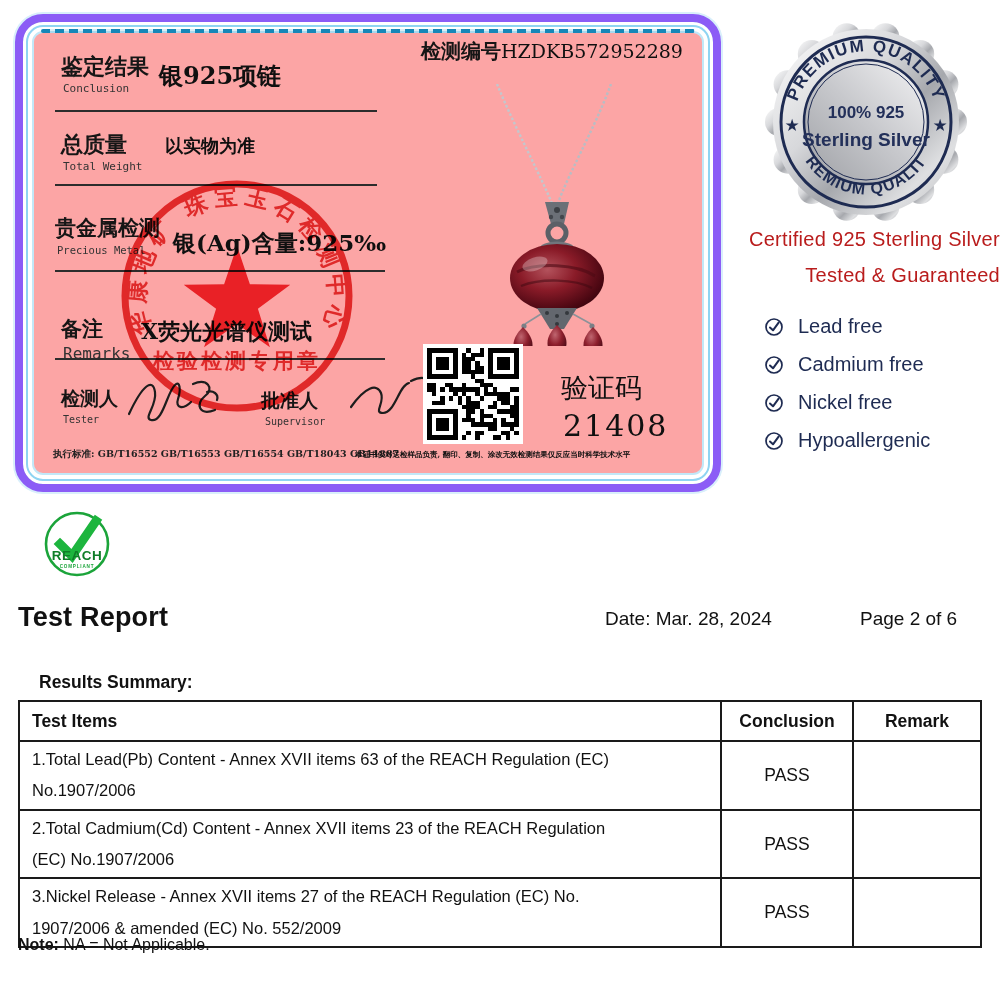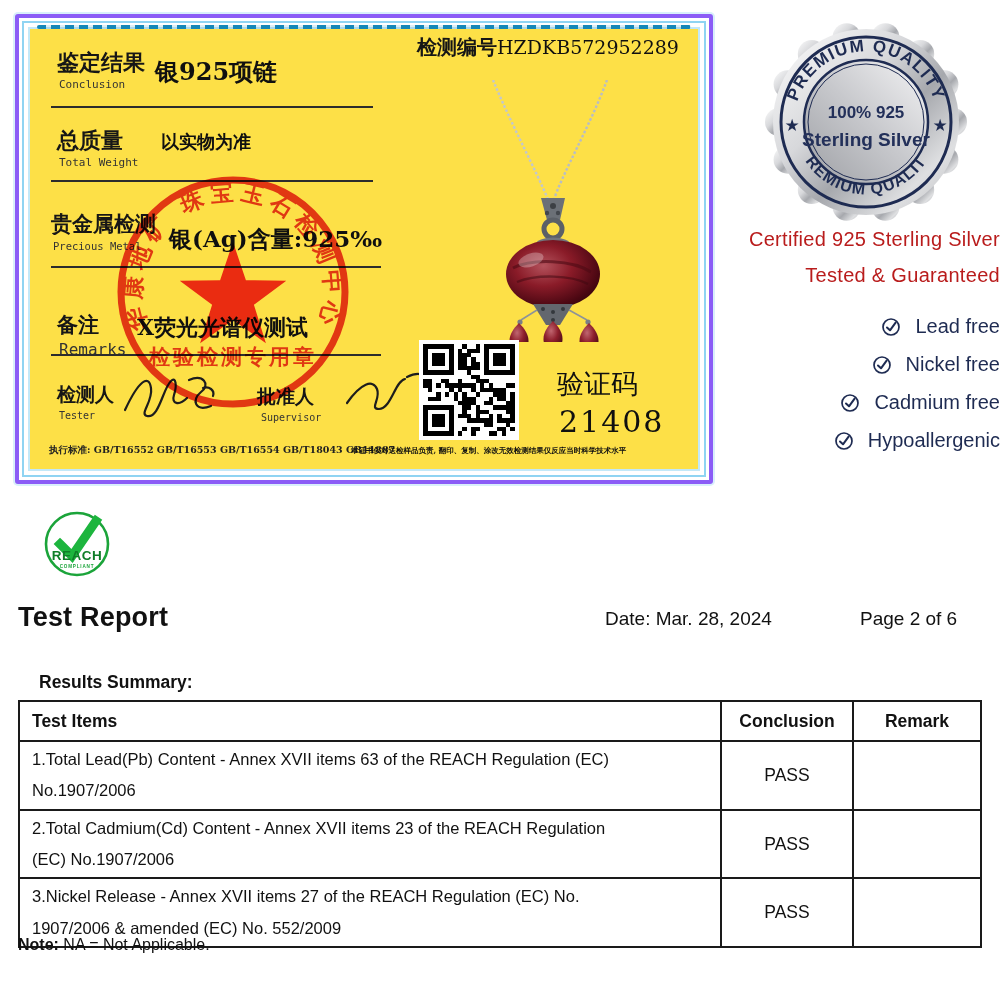--- a/index.html
+++ b/index.html
@@ -1,35 +1,35 @@
 <!DOCTYPE html>
 <html><head>
 <meta charset="utf-8">
 <style>
   html,body{margin:0;padding:0;background:#ffffff;}
   #canvas{position:relative;width:1000px;height:1000px;background:#fff;overflow:hidden;
     font-family:"Liberation Sans","DejaVu Sans",sans-serif;color:#111;}
   .abs{position:absolute;}
 
   
-  #cert-card{left:15px;top:14px;width:690px;height:462px;background:#fde047;
-    border:4px solid #8b5cf6;border-radius:3px;
+  #cert-card{left:15px;top:14px;width:690px;height:462px;background:#fca5a5;
+    border:8px solid #8b5cf6;border-radius:28px;
     box-shadow:0 0 0 2px #d9effb, inset 0 0 0 3px #ffffff, inset 0 0 0 5px #8fd4f2,
                inset 0 0 0 9px #ffffff, inset 0 0 0 11px #c2e8f8;}
   .cert-dashes{position:absolute;left:18px;right:18px;top:7px;height:4px;border-radius:2px;
     background:repeating-linear-gradient(90deg,#1687b8 0 9px,rgba(22,135,184,.15) 9px 14px);}
   .cjk-label{font-family:"DejaVu Serif","Liberation Serif",serif;font-weight:700;color:#161616;}
   .en-sub{font-family:"DejaVu Sans Mono","Liberation Mono",monospace;color:#333;}
   .cjk-value{font-family:"DejaVu Serif","Liberation Serif",serif;font-weight:700;color:#101010;}
   .rule{position:absolute;border-top:2px solid #2c2c2c;}
   .tiny{font-family:"DejaVu Serif","Liberation Serif",serif;font-weight:700;}
 
   
   .claim-title{color:#b91c1c;font-size:20px;text-align:right;letter-spacing:.3px;}
-  .claim-item{display:flex;align-items:center;gap:14px;color:#1e2b52;font-size:20px;justify-content:flex-end;}
+  .claim-item{display:flex;align-items:center;gap:14px;color:#1e2b52;font-size:20px;}
 
   
   #report-title{font-size:27px;font-weight:700;letter-spacing:.2px;}
   .hdr-line{font-size:19px;}
 
   
   #results-table{position:absolute;left:18px;top:700px;width:964px;border-collapse:collapse;}
   #results-table th,#results-table td{border:2px solid #1a1a1a;}
   #results-table th{font-size:17.5px;font-weight:700;height:36px;}
   th.th-items{text-align:left;padding-left:12px;}
@@ -355,28 +355,28 @@
             <circle cx="10" cy="10" r="8" fill="none" stroke="#1e2b52" stroke-width="1.7"></circle>
             <path d="M6 10.5 L9 13.3 L14.6 5.6" fill="none" stroke="#1e2b52" stroke-width="2" stroke-linecap="round" stroke-linejoin="round"></path>
           </svg>
         <span>Lead free</span>
       </div>
       <div class="claim-item">
         <svg width="20" height="20" viewBox="0 0 20 20">
             <circle cx="10" cy="10" r="8" fill="none" stroke="#1e2b52" stroke-width="1.7"></circle>
             <path d="M6 10.5 L9 13.3 L14.6 5.6" fill="none" stroke="#1e2b52" stroke-width="2" stroke-linecap="round" stroke-linejoin="round"></path>
           </svg>
-        <span>Nickel free</span>
+        <span>Cadmium free</span>
       </div>
       <div class="claim-item">
         <svg width="20" height="20" viewBox="0 0 20 20">
             <circle cx="10" cy="10" r="8" fill="none" stroke="#1e2b52" stroke-width="1.7"></circle>
             <path d="M6 10.5 L9 13.3 L14.6 5.6" fill="none" stroke="#1e2b52" stroke-width="2" stroke-linecap="round" stroke-linejoin="round"></path>
           </svg>
-        <span>Cadmium free</span>
+        <span>Nickel free</span>
       </div>
       <div class="claim-item">
         <svg width="20" height="20" viewBox="0 0 20 20">
             <circle cx="10" cy="10" r="8" fill="none" stroke="#1e2b52" stroke-width="1.7"></circle>
             <path d="M6 10.5 L9 13.3 L14.6 5.6" fill="none" stroke="#1e2b52" stroke-width="2" stroke-linecap="round" stroke-linejoin="round"></path>
           </svg>
         <span>Hypoallergenic</span>
       </div>
     </div>
   </div>

